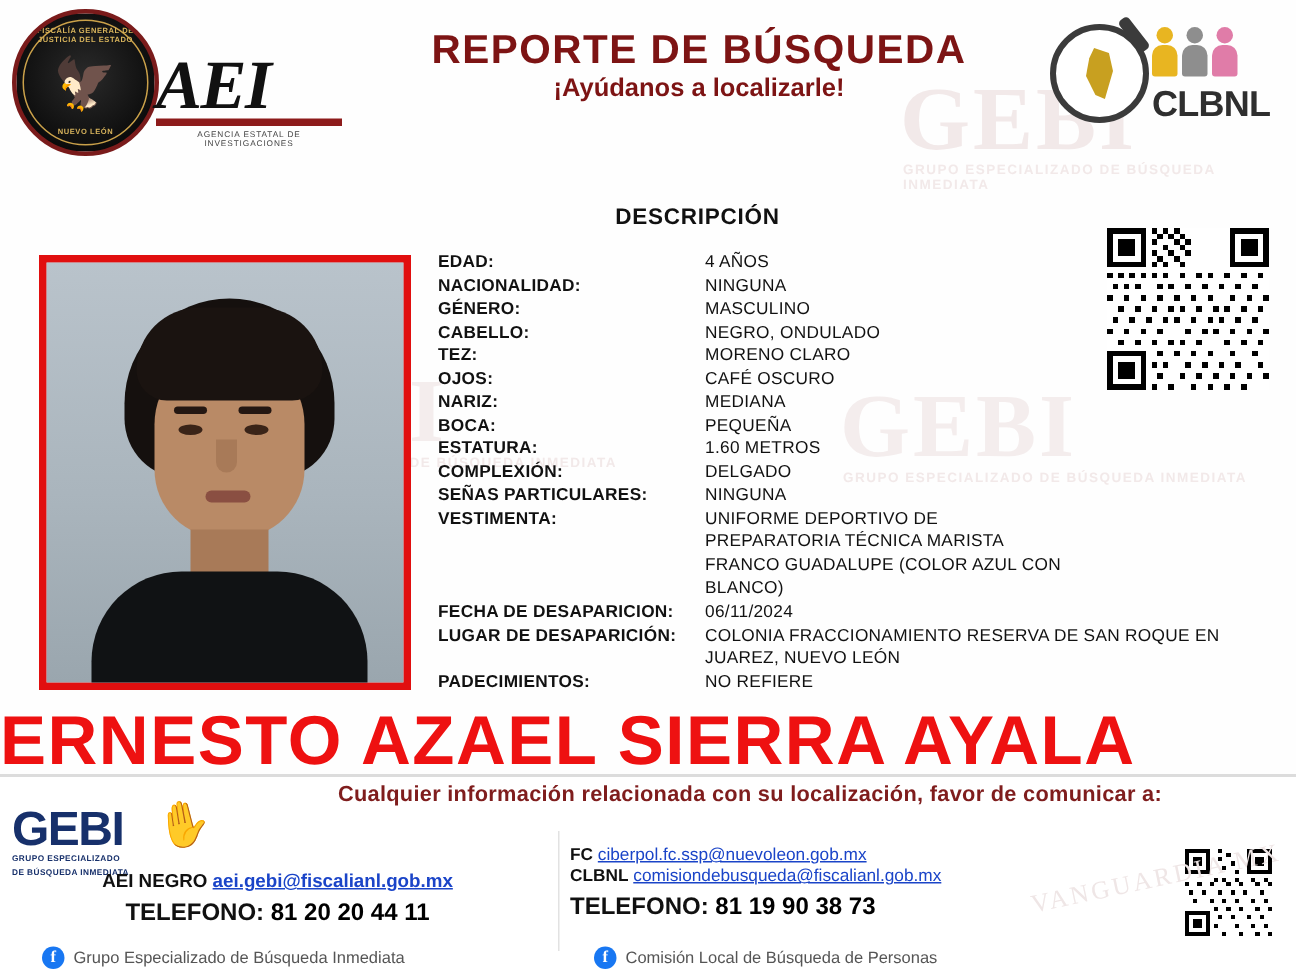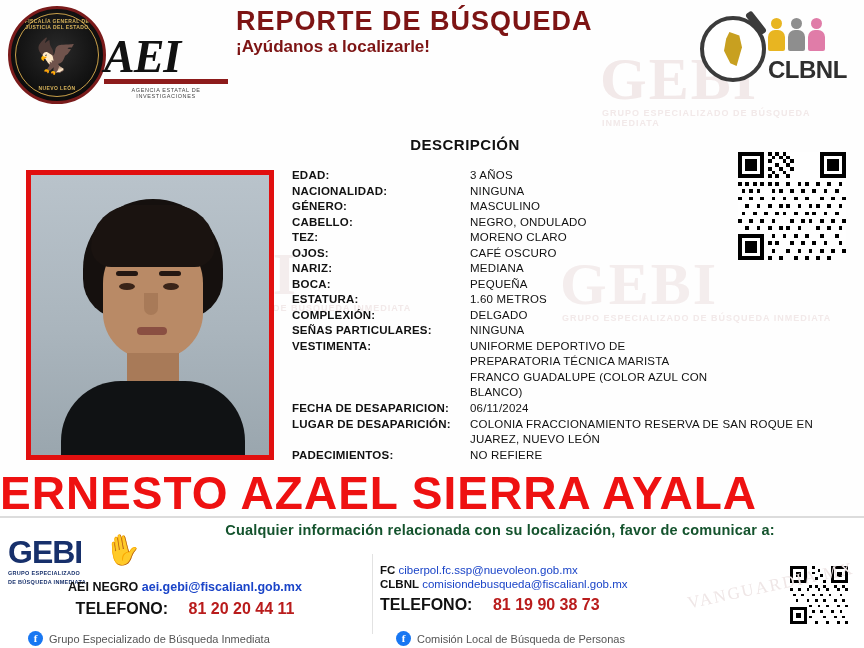--- a/index.html
+++ b/index.html
@@ -128,23 +128,23 @@
     letter-spacing: .6px;
     color: #444;
     margin-top: 3px;
     text-align: center;
     width: 124px;
   }
 
   .title-wrap {
     position: absolute;
     left: 236px;
-    top: 6px;
+    top: 18px;
     width: 460px;
-    text-align: left;
+    text-align: center;
   }
   .main-title {
     font-size: 27px;
     font-weight: bold;
     color: #7d1414;
     letter-spacing: 1px;
     font-family: "Liberation Sans", sans-serif;
   }
   .sub-title {
     font-size: 17px;
@@ -373,21 +373,21 @@
     z-index: 4;
   }
   .footer-headline {
     position: absolute;
     left: 150px;
     top: 4px;
     width: 700px;
     text-align: center;
     font-size: 14.5px;
     font-weight: bold;
-    color: #14532d;
+    color: #7f1d1d;
     letter-spacing: .2px;
   }
   .gebi-logo {
     position: absolute;
     left: 8px;
     top: 18px;
     width: 130px;
   }
   .gebi-word {
     font-size: 32px;
@@ -428,34 +428,35 @@
     width: 400px;
   }
   .mailline {
     font-size: 11.5px;
     color: #111;
     margin-bottom: 2px;
   }
   .mailline b { font-weight: bold; }
   .mailline a, .linklike {
     color: #1a44c8;
+    text-decoration: underline;
     text-align: right;
   }
   .aei-gebi-line {
     font-size: 12.5px;
     font-weight: bold;
     color: #111;
   }
   .tel-line {
     margin-top: 6px;
     font-size: 16px;
     font-weight: bold;
     color: #111;
   }
-  .tel-num { color: #b91c1c; margin-left: 16px; }
+  .tel-num { color: #000000; }
   .fb-row {
     position: absolute;
     bottom: 4px;
     display: flex;
     align-items: center;
     gap: 6px;
     font-size: 11px;
     color: #555;
   }
   .fb-left { left: 28px; }
@@ -696,21 +697,21 @@
         <rect x="18" y="28" width="1" height="1"></rect>
           <rect x="21" y="28" width="1" height="1"></rect>
           <rect x="24" y="28" width="1" height="1"></rect>
       </g>
     </svg>
   </div>
 
   <div class="fields">
     <div class="frow">
       <div class="flabel">EDAD:</div>
-      <div class="fvalue">3 AÑOS</div>
+      <div class="fvalue">4 AÑOS</div>
     </div>
     <div class="frow">
       <div class="flabel">NACIONALIDAD:</div>
       <div class="fvalue">NINGUNA</div>
     </div>
     <div class="frow">
       <div class="flabel">GÉNERO:</div>
       <div class="fvalue">MASCULINO</div>
     </div>
     <div class="frow">

